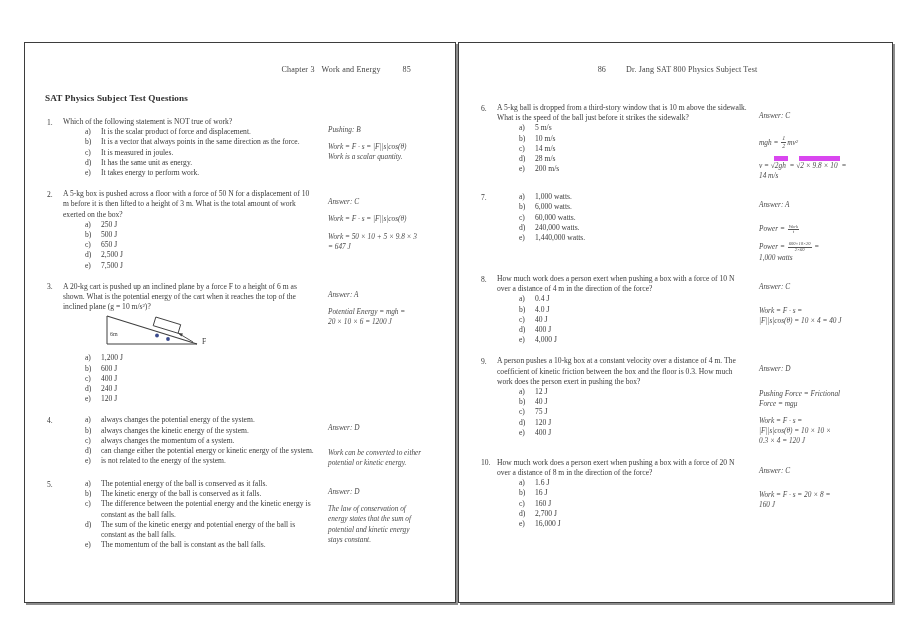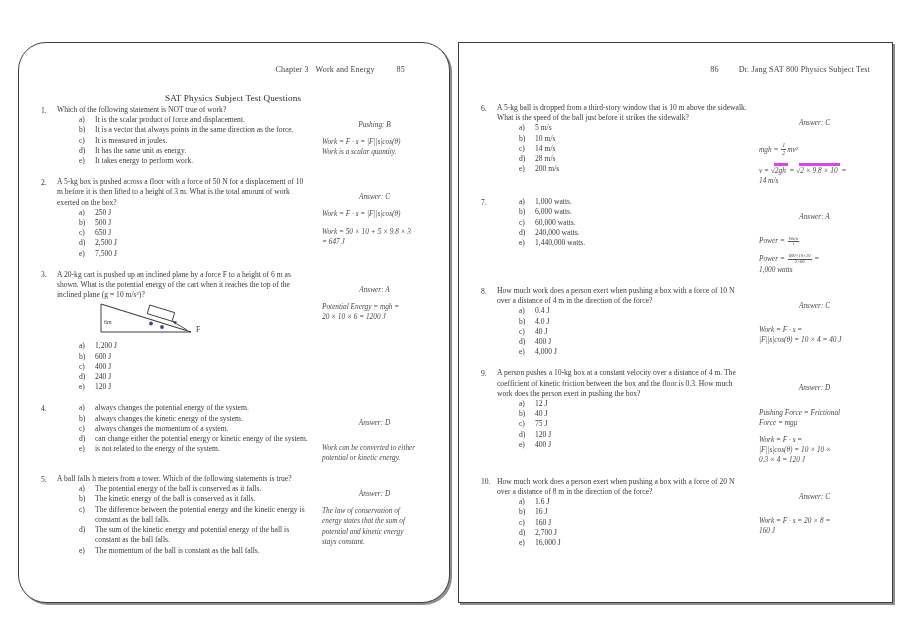--- a/index.html
+++ b/index.html
@@ -22,21 +22,21 @@
   .page {
     position: absolute;
     top: 42px;
     height: 561px;
     background: #ffffff;
     border: 1px solid #3d3d3d;
     box-sizing: border-box;
     box-shadow: 2px 2px 0 0 #8d8d8d;
     overflow: hidden;
   }
-  .page-left  { left: 18px;  width: 432px; border-radius: 28px; }
+  .page-left  { left: 24px;  width: 432px; }
   .page-right { left: 458px; width: 435px; }
 
   .page-inner {
     position: relative;
     width: 100%;
     height: 100%;
     padding: 20px 22px 10px 20px;
     box-sizing: border-box;
   }
 
@@ -45,30 +45,30 @@
     font-size: 8.1px;
     letter-spacing: .15px;
     color: #454545;
     height: 14px;
     line-height: 14px;
     white-space: nowrap;
   }
   .runhead-right { text-align: right; padding-right: 22px; }
   .runhead-right .rh-chapnum { margin-right: 7px; }
   .runhead-right .rh-pageno  { margin-left: 22px; }
-  .runhead-left  { text-align: right; padding-left: 6px; }
+  .runhead-left  { text-align: center; padding-left: 6px; }
   .runhead-left .rh-pageno { margin-right: 20px; }
 
   .section-title {
-    text-align: center;
-    font-weight: normal;
+    text-align: left;
+    font-weight: bold;
     font-size: 9.2px;
     letter-spacing: .1px;
     margin-top: 16px;
-    margin-bottom: 2px;
+    margin-bottom: 14px;
     color: #2f2f2f;
   }
 
   
   .qlist { margin-top: 2px; }
   .q {
     position: relative;
     display: flex;
     margin-bottom: 11px;
   }
@@ -107,39 +107,39 @@
     top: 0;
   }
   .ans-col {
     flex: 1 1 auto;
     padding-left: 12px;
     font-size: 7.3px;
     line-height: 10.2px;
     font-style: italic;
     color: #4a4a4a;
   }
-  .ans-label { margin: 15px 0 7px 0; text-align: center; }
+  .ans-label { margin: 8px 0 7px 0; }
   .ans-line { margin: 0; white-space: nowrap; }
   .ans-gap { height: 7px; }
 
   
   .frac {
     display: inline-block;
     vertical-align: -0.42em;
     text-align: center;
     font-size: .82em;
     line-height: 1.06;
     margin: 0 1px;
   }
   .frac .num { display: block; border-bottom: 1px solid #555; padding: 0 1px; }
   .frac .den { display: block; padding: 0 1px; }
   .tinyfrac { font-size: .62em; }
   .sqrt {
     display: inline-block;
-    border-top: 3px solid #d946ef;
+    border-top: 5px solid #d946ef;
     padding: 0 2px 0 1px;
     margin-left: -1px;
   }
   sup { font-size: .68em; vertical-align: .42em; }
 
   
   .incline-wrap {
     padding-left: 22px;
     margin: 2px 0 3px 0;
   }
@@ -257,21 +257,20 @@
             <p class="ans-label">Answer: D</p>
             <div class="ans-gap"></div>
             <p class="ans-line">Work can be converted to either</p>
             <p class="ans-line">potential or kinetic energy.</p>
           </div>
         </div>
 
         <div class="q">
           <div class="q-num">5.</div>
           <div class="q-body">
-            <p class="q-stem">A ball falls h meters from a tower. Which of the following statements is true?</p>
             <ul class="choices">
               <li><span class="ch-letter">a)</span><span>The potential energy of the ball is conserved as it falls.</span></li>
               <li><span class="ch-letter">b)</span><span>The kinetic energy of the ball is conserved as it falls.</span></li>
               <li><span class="ch-letter">c)</span><span>The difference between the potential energy and the kinetic energy is constant as the ball falls.</span></li>
               <li><span class="ch-letter">d)</span><span>The sum of the kinetic energy and potential energy of the ball is constant as the ball falls.</span></li>
               <li><span class="ch-letter">e)</span><span>The momentum of the ball is constant as the ball falls.</span></li>
             </ul>
           </div>
           <div class="ans-col">
             <p class="ans-label">Answer: D</p>

